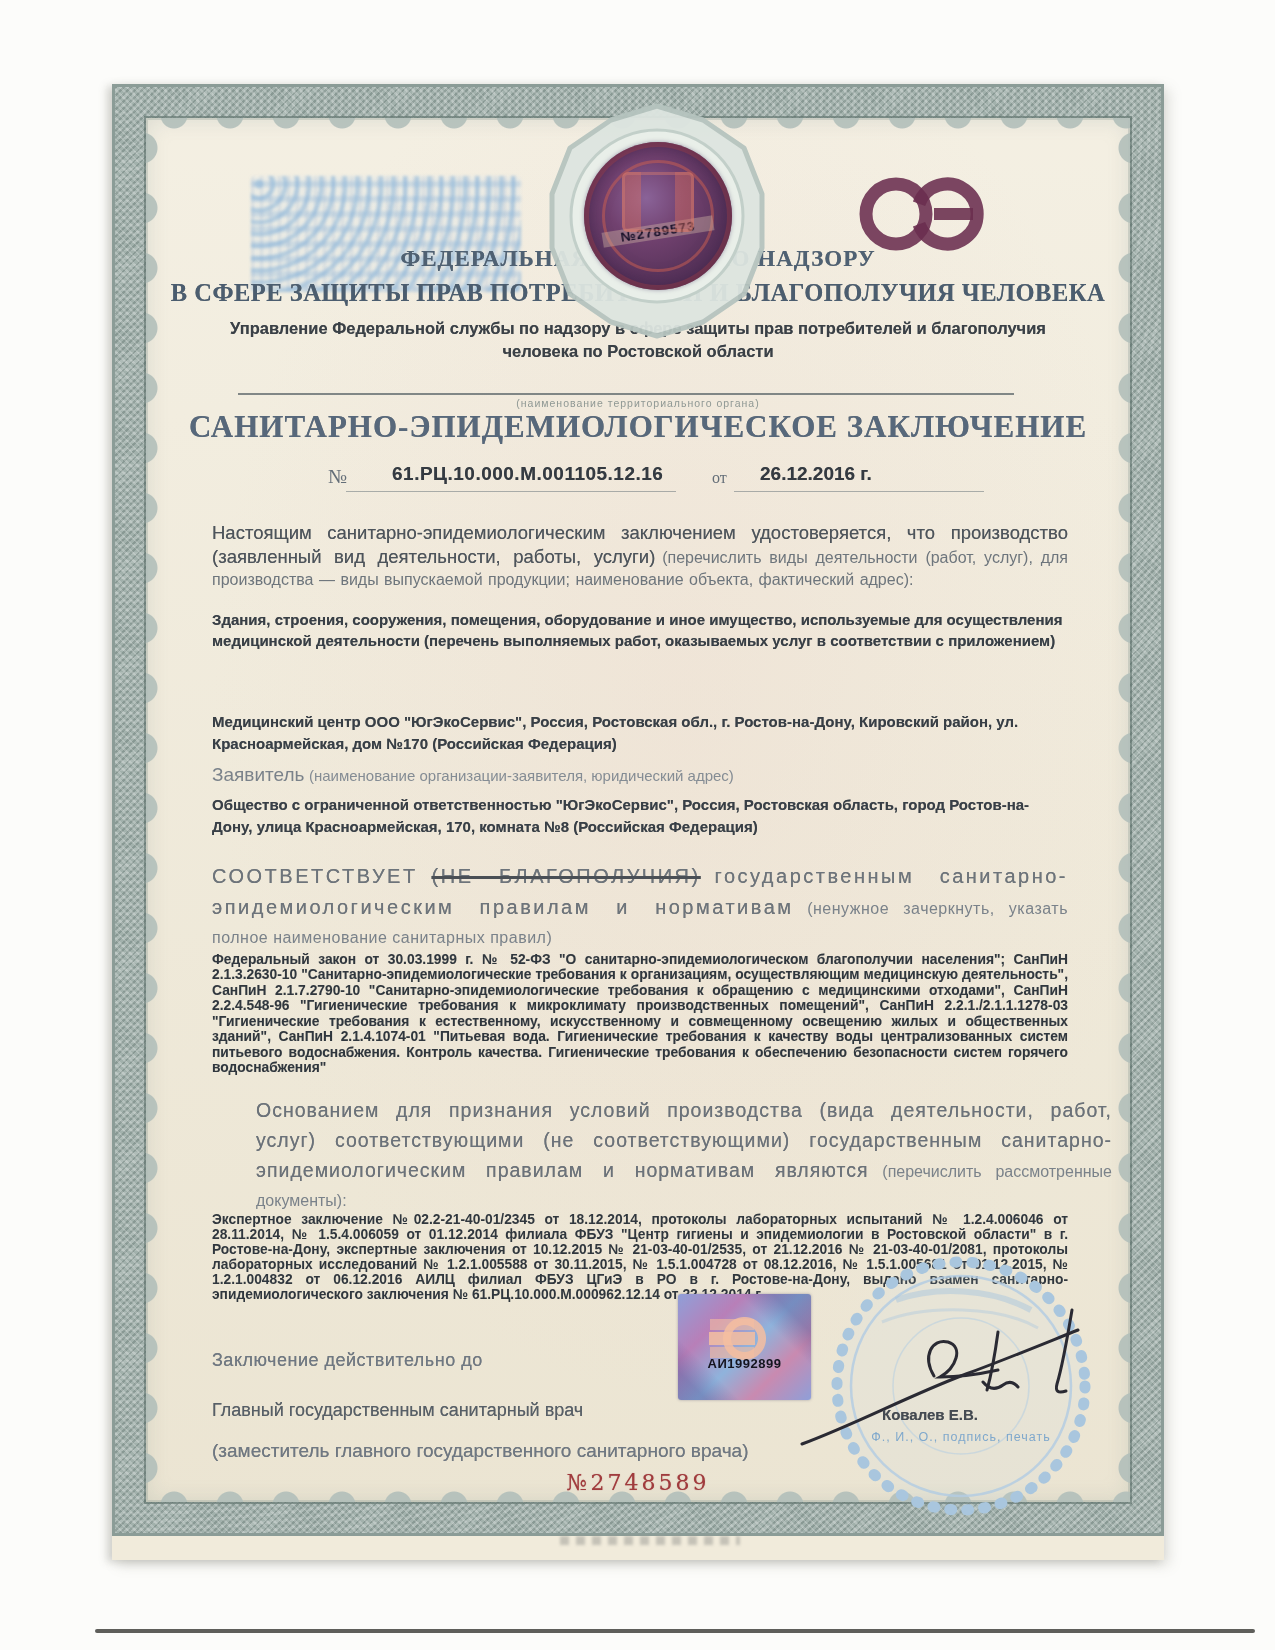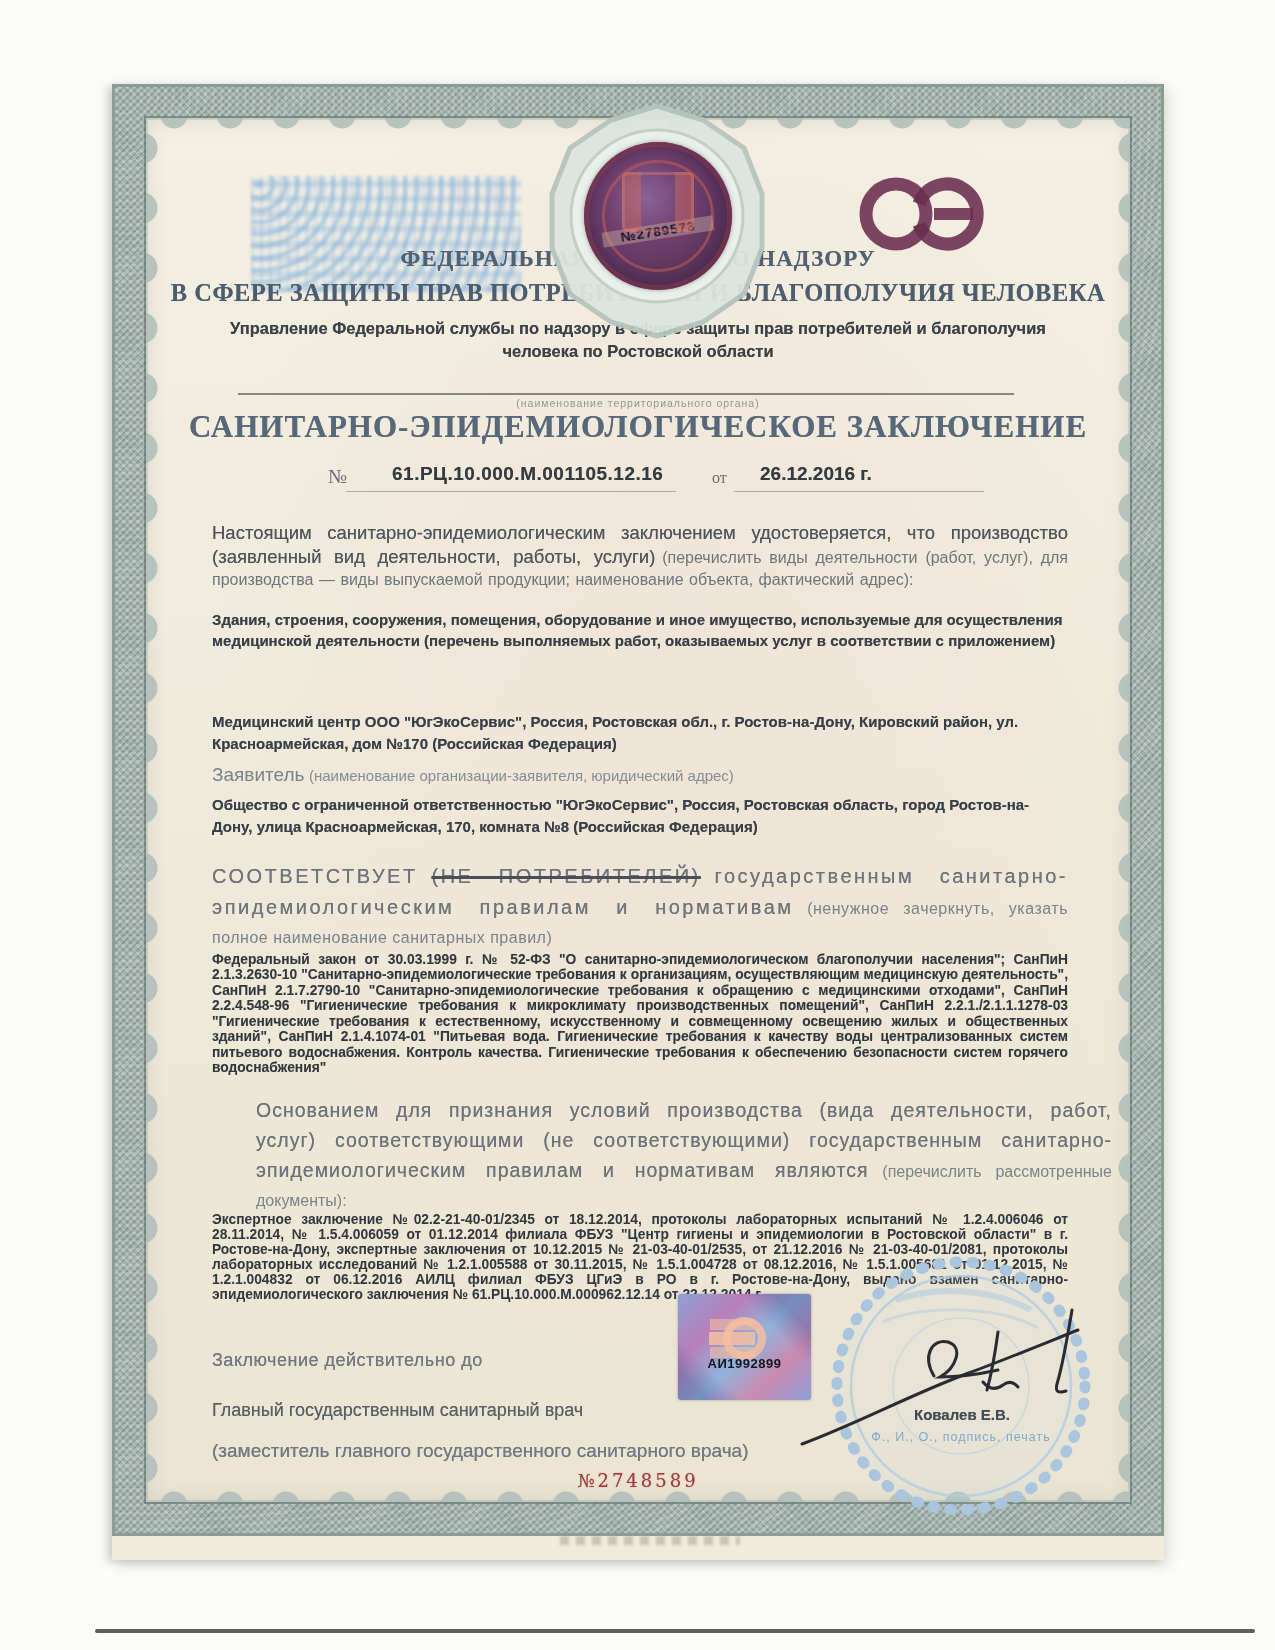--- a/index.html
+++ b/index.html
@@ -73,21 +73,21 @@
   .conform .strike{text-decoration:line-through;text-decoration-thickness:2.5px;text-decoration-color:#4a4f55;}
   .conform .note{font-size:16px;letter-spacing:.5px;color:#7a828a;}
   .regulations{top:820px;font-size:13.8px;line-height:15.5px;color:#30373e;font-weight:bold;-webkit-text-stroke:.2px rgba(48,55,62,.4);}
   .basis{top:962px;line-height:29px;margin-left:44px;}
   .basis .main{font-size:19.5px;letter-spacing:1px;word-spacing:4px;color:#6b727a;}
   .basis .note{font-size:16px;color:#7a828a;}
   .documents{top:1080px;font-size:13.8px;line-height:15px;color:#30373e;font-weight:bold;}
   .valid-until{left:66px;top:1232px;font-size:18px;letter-spacing:.5px;color:#6f7883;}
   .chief{left:66px;top:1282px;font-size:18px;color:#575f67;}
   .deputy{left:66px;top:1310px;font-size:19px;color:#6f7883;margin-top:12px;}
-  .serial{top:1352px;font-family:"DejaVu Serif",serif;font-size:18px;letter-spacing:3px;color:#a03b3d;
+  .serial{top:1352px;font-family:"DejaVu Serif",serif;font-size:22px;letter-spacing:3px;color:#a03b3d;
           text-shadow:0 0 1px rgba(160,59,61,.5);}
   
   .faded-stamp{left:105px;top:58px;width:270px;height:116px;border-radius:4px;opacity:.8;filter:blur(1.6px);
       background-image:
         repeating-radial-gradient(circle at 8px 8px, rgba(110,165,215,.55) 0 4px, transparent 5px 12px),
         repeating-linear-gradient(0deg, rgba(125,175,225,.40) 0 6px, rgba(205,225,242,.25) 6px 15px),
         repeating-linear-gradient(90deg, rgba(90,130,190,.22) 0 3px, transparent 3px 9px);}
   .rosette{left:394px;top:-16px;width:234px;height:238px;z-index:5;}
   .holo-disc{position:absolute;left:44px;top:40px;width:148px;height:148px;border-radius:50%;
       background:radial-gradient(circle at 42% 38%, #8a6398 0%, #71416f 32%, #5b355d 62%, #4c2f52 100%);
@@ -105,21 +105,21 @@
       background:
         radial-gradient(circle at 50% 42%, transparent 0 13px, rgba(245,190,160,.85) 14px 21px, transparent 22px),
         linear-gradient(45deg, rgba(70,70,140,.35) 12%, transparent 26% 70%, rgba(70,70,140,.35) 84%),
         linear-gradient(135deg, #8f9fd8 0%, #b87fb8 28%, #8fb3dc 52%, #c98ab0 74%, #8f9fd8 100%);
       box-shadow:0 0 3px rgba(60,60,100,.4);padding-left:25px;}
   .sticker::before{content:"";position:absolute;left:31px;top:38px;width:46px;height:13px;
       background:rgba(245,190,160,.85);box-shadow:0 -14px 0 -1px rgba(245,190,160,.6),0 14px 0 -1px rgba(245,190,160,.6);}
   .sticker-num{position:absolute;left:0;right:0;top:62px;text-align:center;font-size:13px;font-weight:bold;
       color:#14141f;letter-spacing:.5px;filter:blur(.3px);}
   .stamp{left:640px;top:1130px;width:330px;height:290px;z-index:3;}
-  .signer-name{position:absolute;left:96px;top:158px;width:160px;text-align:center;
+  .signer-name{position:absolute;left:96px;top:158px;width:160px;text-align:left;
       font-size:15px;font-weight:bold;color:#454b52;}
   .sig-caption{position:absolute;left:60px;top:182px;width:230px;text-align:center;
       font-size:12.5px;letter-spacing:1px;color:#7fa8cc;filter:blur(.3px);}
 </style>
 </head>
 <body>
 
 <div class="canvas">
   <div class="staple"></div>
 
@@ -173,21 +173,21 @@
         <p class="abs para intro"><span class="main fuzz">Настоящим  санитарно-эпидемиологическим  заключением  удостоверяется,  что производство  (заявленный  вид  деятельности,  работы,  услуги)</span> <span class="note">(перечислить виды деятельности (работ, услуг), для производства — виды выпускаемой продукции; наименование объекта, фактический адрес):</span></p>
 
         <p class="abs para activity fuzz">Здания, строения, сооружения, помещения, оборудование и иное имущество, используемые для осуществления медицинской деятельности (перечень выполняемых работ, оказываемых услуг в соответствии с приложением)</p>
 
         <p class="abs para facility fuzz">Медицинский центр ООО "ЮгЭкоСервис", Россия, Ростовская обл., г. Ростов-на-Дону, Кировский район, ул. Красноармейская, дом №170 (Российская Федерация)</p>
 
         <p class="abs para applicant-line"><span class="lbl">Заявитель</span> <span class="cap">(наименование организации-заявителя, юридический адрес)</span></p>
 
         <p class="abs para applicant fuzz">Общество с ограниченной ответственностью "ЮгЭкоСервис", Россия, Ростовская область, город Ростов-на-Дону, улица Красноармейская, 170, комната №8 (Российская Федерация)</p>
 
-        <p class="abs para conform"><span class="big fuzz">СООТВЕТСТВУЕТ</span> <span class="big strike fuzz">(НЕ  ПОТРЕБИТЕЛЕЙ)</span> <span class="big fuzz">государственным  санитарно-эпидемиологическим  правилам  и  нормативам</span> <span class="note">(ненужное зачеркнуть, указать полное наименование санитарных правил)</span></p>
+        <p class="abs para conform"><span class="big fuzz">СООТВЕТСТВУЕТ</span> <span class="big strike fuzz">(НЕ  БЛАГОПОЛУЧИЯ)</span> <span class="big fuzz">государственным  санитарно-эпидемиологическим  правилам  и  нормативам</span> <span class="note">(ненужное зачеркнуть, указать полное наименование санитарных правил)</span></p>
 
         <p class="abs para regulations">Федеральный закон от 30.03.1999 г. № 52-ФЗ "О санитарно-эпидемиологическом благополучии населения"; СанПиН 2.1.3.2630-10 "Санитарно-эпидемиологические требования к организациям, осуществляющим медицинскую деятельность", СанПиН 2.1.7.2790-10 "Санитарно-эпидемиологические требования к обращению с медицинскими отходами", СанПиН 2.2.4.548-96 "Гигиенические требования к микроклимату производственных помещений", СанПиН 2.2.1./2.1.1.1278-03 "Гигиенические требования к естественному, искусственному и совмещенному освещению жилых и общественных зданий", СанПиН 2.1.4.1074-01 "Питьевая вода. Гигиенические требования к качеству воды централизованных систем питьевого водоснабжения. Контроль качества. Гигиенические требования к обеспечению безопасности систем горячего водоснабжения"</p>
 
         <p class="abs para basis"><span class="main fuzz">Основанием  для  признания  условий  производства  (вида  деятельности,  работ, услуг)  соответствующими  (не  соответствующими)  государственным  санитарно-эпидемиологическим  правилам  и  нормативам  являются</span> <span class="note">(перечислить рассмотренные документы):</span></p>
 
         <p class="abs para documents">Экспертное заключение №02.2-21-40-01/2345 от 18.12.2014, протоколы лабораторных испытаний № 1.2.4.006046 от 28.11.2014, № 1.5.4.006059 от 01.12.2014 филиала ФБУЗ "Центр гигиены и эпидемиологии в Ростовской области" в г. Ростове-на-Дону, экспертные заключения от 10.12.2015 № 21-03-40-01/2535, от 21.12.2016 № 21-03-40-01/2081, протоколы лабораторных исследований № 1.2.1.005588 от 30.11.2015, № 1.5.1.004728 от 08.12.2016, № 1.5.1.005681 от 01.12.2015, № 1.2.1.004832 от 06.12.2016 АИЛЦ филиал ФБУЗ ЦГиЭ в РО в г. Ростове-на-Дону, выдано взамен санитарно-эпидемиологического заключения № 61.РЦ.10.000.М.000962.12.14 от 22.12.2014 г.</p>
 
         <div class="abs sticker">
           <div class="sticker-num">АИ1992899</div>
         </div>

